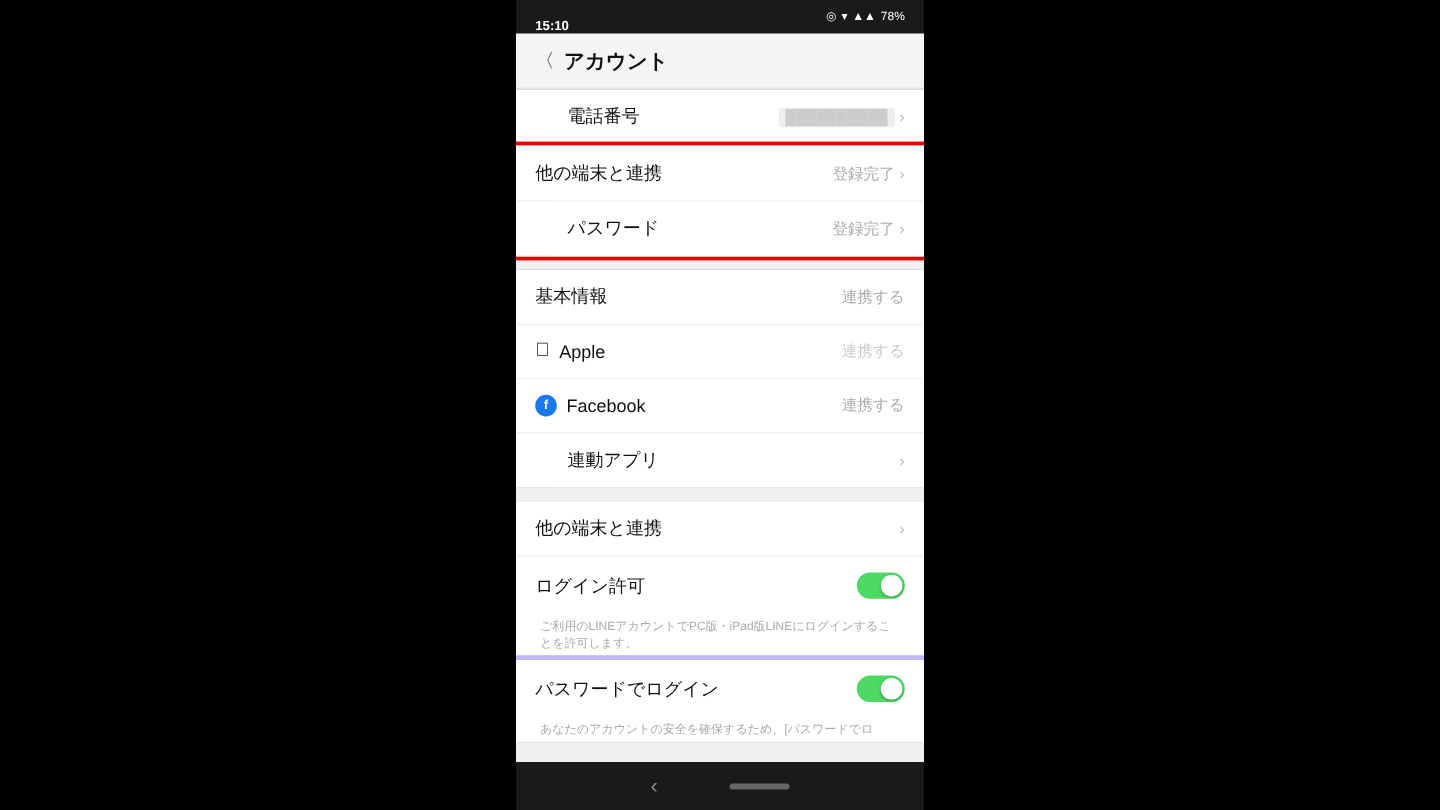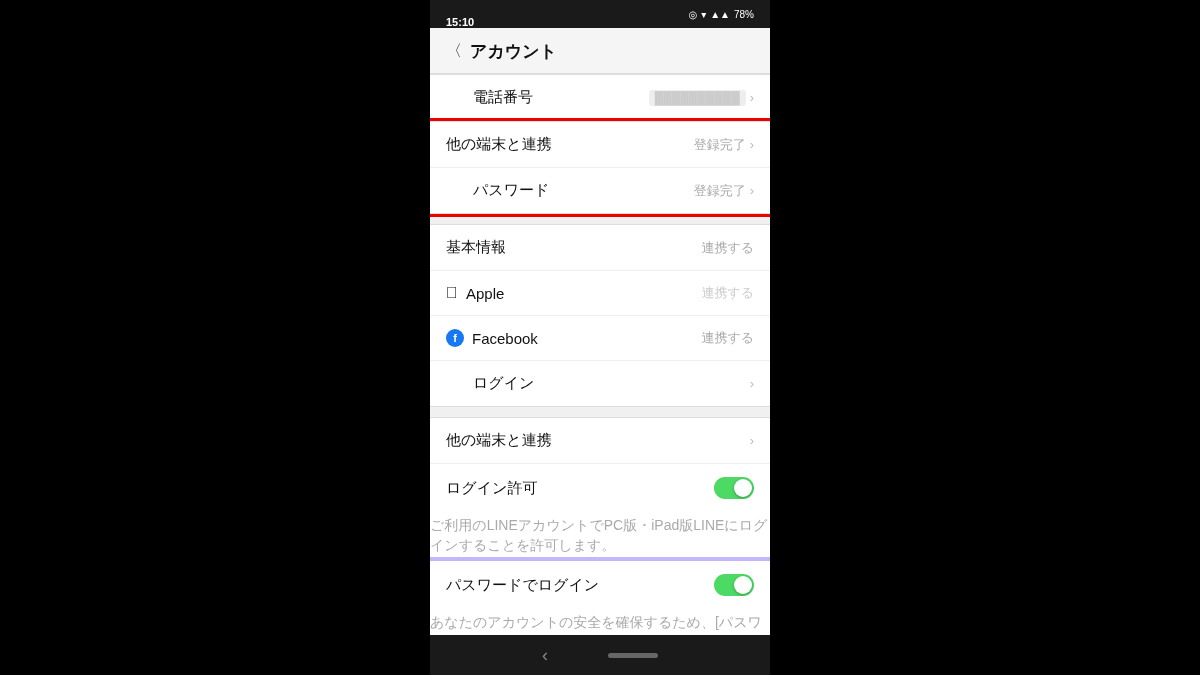--- a/index.html
+++ b/index.html
@@ -143,23 +143,23 @@
       background: #1877f2;
       border-radius: 50%;
       display: flex;
       align-items: center;
       justify-content: center;
       color: white;
       font-size: 11px;
       font-weight: bold;
     }
     .subtitle-text {
-      font-size: 14px;
+      font-size: 10px;
       color: #aaa;
-      padding: 4px 0 2px;
+      padding: 4px 20px 2px;
       line-height: 1.4;
       background: #fff;
     }
     .row-with-subtitle {
       border-bottom: none !important;
       gap: 20px;
     }
     .bottom-nav {
       position: absolute;
       bottom: 0;
@@ -261,21 +261,21 @@
       <div class="settings-row">
         <span class="row-label">
           <span class="facebook-icon">f</span>
           <span>Facebook</span>
         </span>
         <div class="row-right">
           <span>連携する</span>
         </div>
       </div>
       <div class="settings-row">
-        <span class="row-label">ログイン</span>
+        <span class="row-label">連動アプリ</span>
         <div class="row-right">
           <span class="chevron">›</span>
         </div>
       </div>
     </div>
 
     <div class="divider-section"></div>
 
 
     <div class="settings-group">

